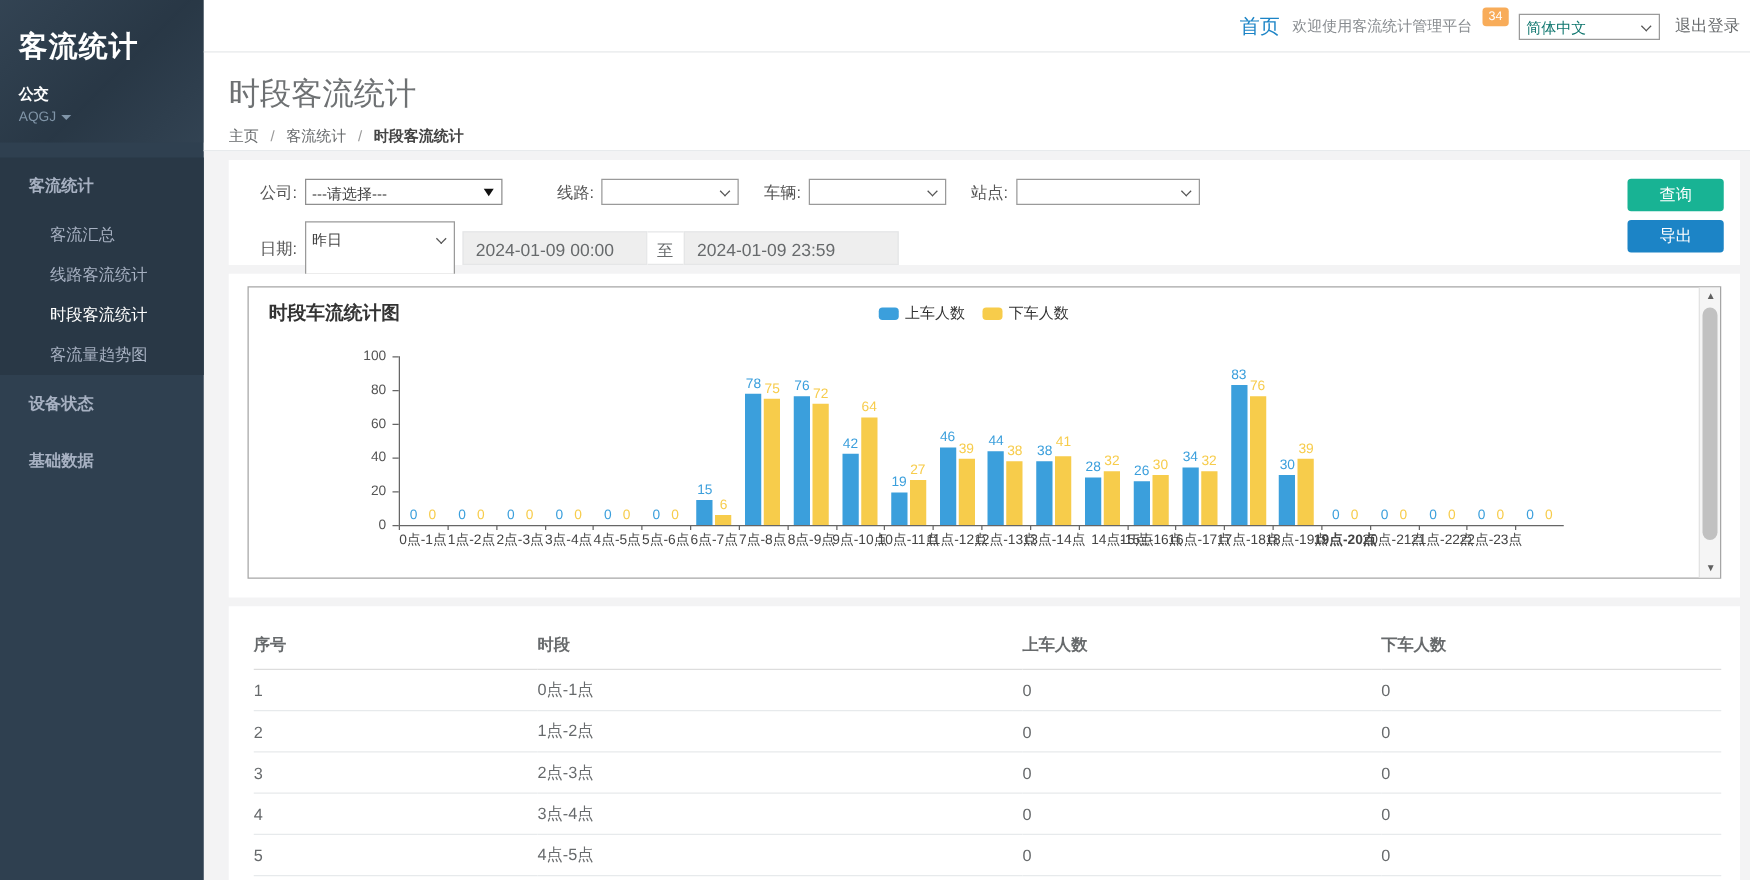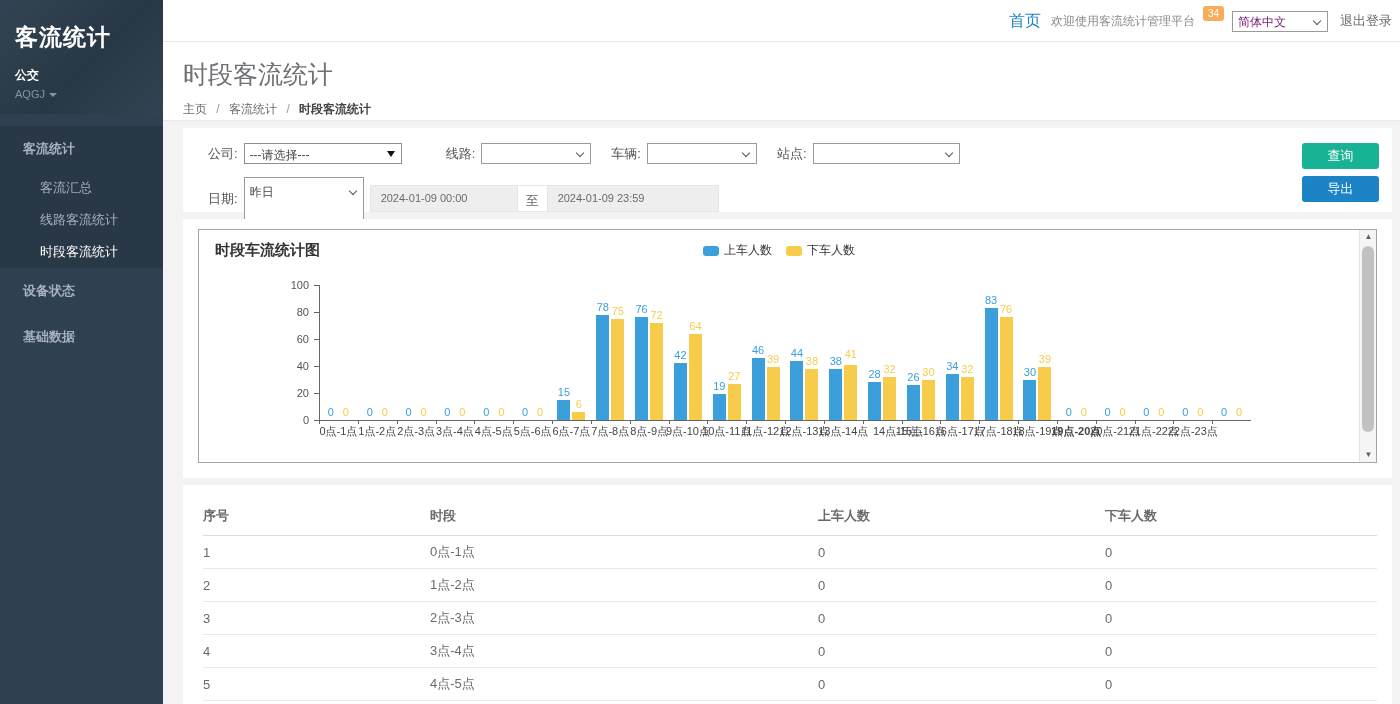--- a/index.html
+++ b/index.html
@@ -25,22 +25,22 @@
   .nav-sub.active { color:#ffffff; }
 
   
   .main { position:absolute; left:163px; top:0; width:1237px; height:704px; }
   .topbar { height:42px; background:#ffffff; border-bottom:1px solid #e7eaec; position:relative; }
   .topbar-right { position:absolute; right:8px; top:0; height:42px; display:flex; align-items:center; }
   .home-link { color:#1c84c6; font-size:16px; text-decoration:none; margin-right:10px; cursor:pointer; }
   .welcome { color:#888c90; font-size:12px; margin-right:8px; }
   .badge { background:#f8ac59; color:#ffffff; font-size:10px; padding:2px 5px; border-radius:3px;
     transform:translateY(-8px); margin-right:8px; }
-  .lang-select { width:96px; height:21px; border:1px solid #9a9a9a; background:#fff; position:relative;
-    font-size:12px; color:#701a75; padding:2px 18px 0 5px; cursor:pointer; margin-right:12px; white-space:nowrap; overflow:hidden; }
+  .lang-select { width:113px; height:21px; border:1px solid #9a9a9a; background:#fff; position:relative;
+    font-size:12px; color:#0f766e; padding:2px 18px 0 5px; cursor:pointer; margin-right:12px; white-space:nowrap; overflow:hidden; }
   .chev { position:absolute; right:7px; top:6px; width:6px; height:6px;
     border-right:1.5px solid #555; border-bottom:1.5px solid #555; transform:rotate(45deg); }
   .logout { color:#676a6c; font-size:13px; text-decoration:none; cursor:pointer; }
 
   
   .page-heading { background:#ffffff; border-bottom:1px solid #e7eaec; padding:16px 0 14px 20px; height:79px; }
   .page-title { color:#6e7173; font-size:25px; font-weight:400; }
   .breadcrumb { margin-top:10px; font-size:12px; color:#676a6c; }
   .breadcrumb .sep { color:#999; margin:0 6px; }
   .breadcrumb .crumb { color:#676a6c; text-decoration:none; cursor:pointer; }
@@ -49,21 +49,21 @@
   
   .ibox { background:#ffffff; margin:7px 8px 0 20px; position:relative; }
   .filter-box { padding:15px 13px 13px 5px; height:84px; }
   .filter-row { display:flex; align-items:center; margin-bottom:13px; }
   .filter-row:last-child { margin-bottom:0; }
   .f-label { font-size:13px; color:#555; margin:0 6px 0 20px; white-space:nowrap; }
   .combo { position:relative; height:21px; border:1px solid #8f8f8f; background:#fff; font-size:12px;
     color:#444; padding:3px 18px 0 5px; cursor:pointer; white-space:nowrap; overflow:hidden; }
   .combo .tri { position:absolute; right:6px; top:7px; width:0; height:0;
     border-left:4.5px solid transparent; border-right:4.5px solid transparent; border-top:6px solid #111; }
-  .date-input { height:27px; background:#eeeeee; border:1px solid #e5e6e7; color:#676a6c; font-size:11px;
+  .date-input { height:27px; background:#eeeeee; border:1px solid #e5e6e7; color:#676a6c; font-size:14px;
     padding:6px 0 0 10px; }
   .date-sep { height:27px; background:#ffffff; border-top:1px solid #e5e6e7; border-bottom:1px solid #e5e6e7;
     color:#676a6c; font-size:13px; padding:6px 8px 0 8px; }
   .btn { position:absolute; right:13px; width:77px; height:26px; border:none; border-radius:3px;
     color:#ffffff; font-size:13px; cursor:pointer; font-family:inherit; }
   .btn-query { top:15px; background:#18b394; }
   .btn-export { top:48px; background:#1c84c6; }
 
   
   .chart-box { height:259px; padding:10px 15px; }
@@ -105,20 +105,21 @@
     <div class="brand-user">
       <span>AQGJ</span><span class="caret"></span>
     </div>
   </div>
   <div class="nav">
       <div class="nav-section expanded">
         <a class="nav-section-label">客流统计</a>
         <a class="nav-sub">客流汇总</a>
         <a class="nav-sub">线路客流统计</a>
         <a class="nav-sub active">时段客流统计</a>
+        <a class="nav-sub">客流量趋势图</a>
       </div>
       <div class="nav-section">
         <a class="nav-section-label">设备状态</a>
       </div>
       <div class="nav-section">
         <a class="nav-section-label">基础数据</a>
       </div>
     </div>
 </div>
 

